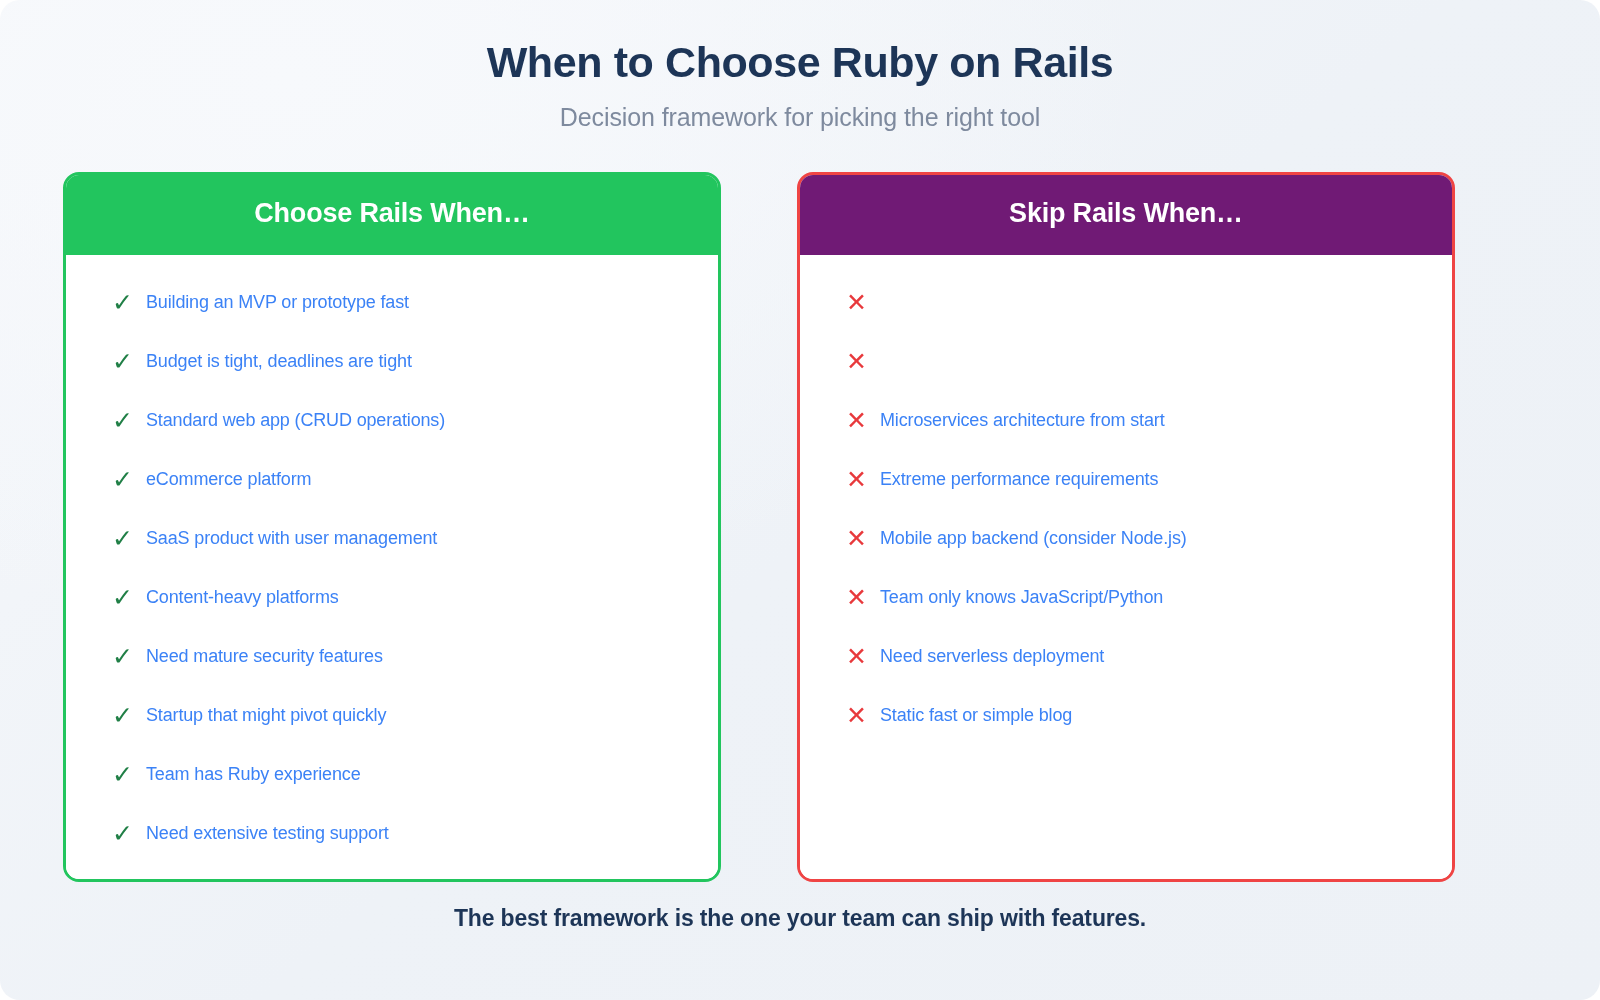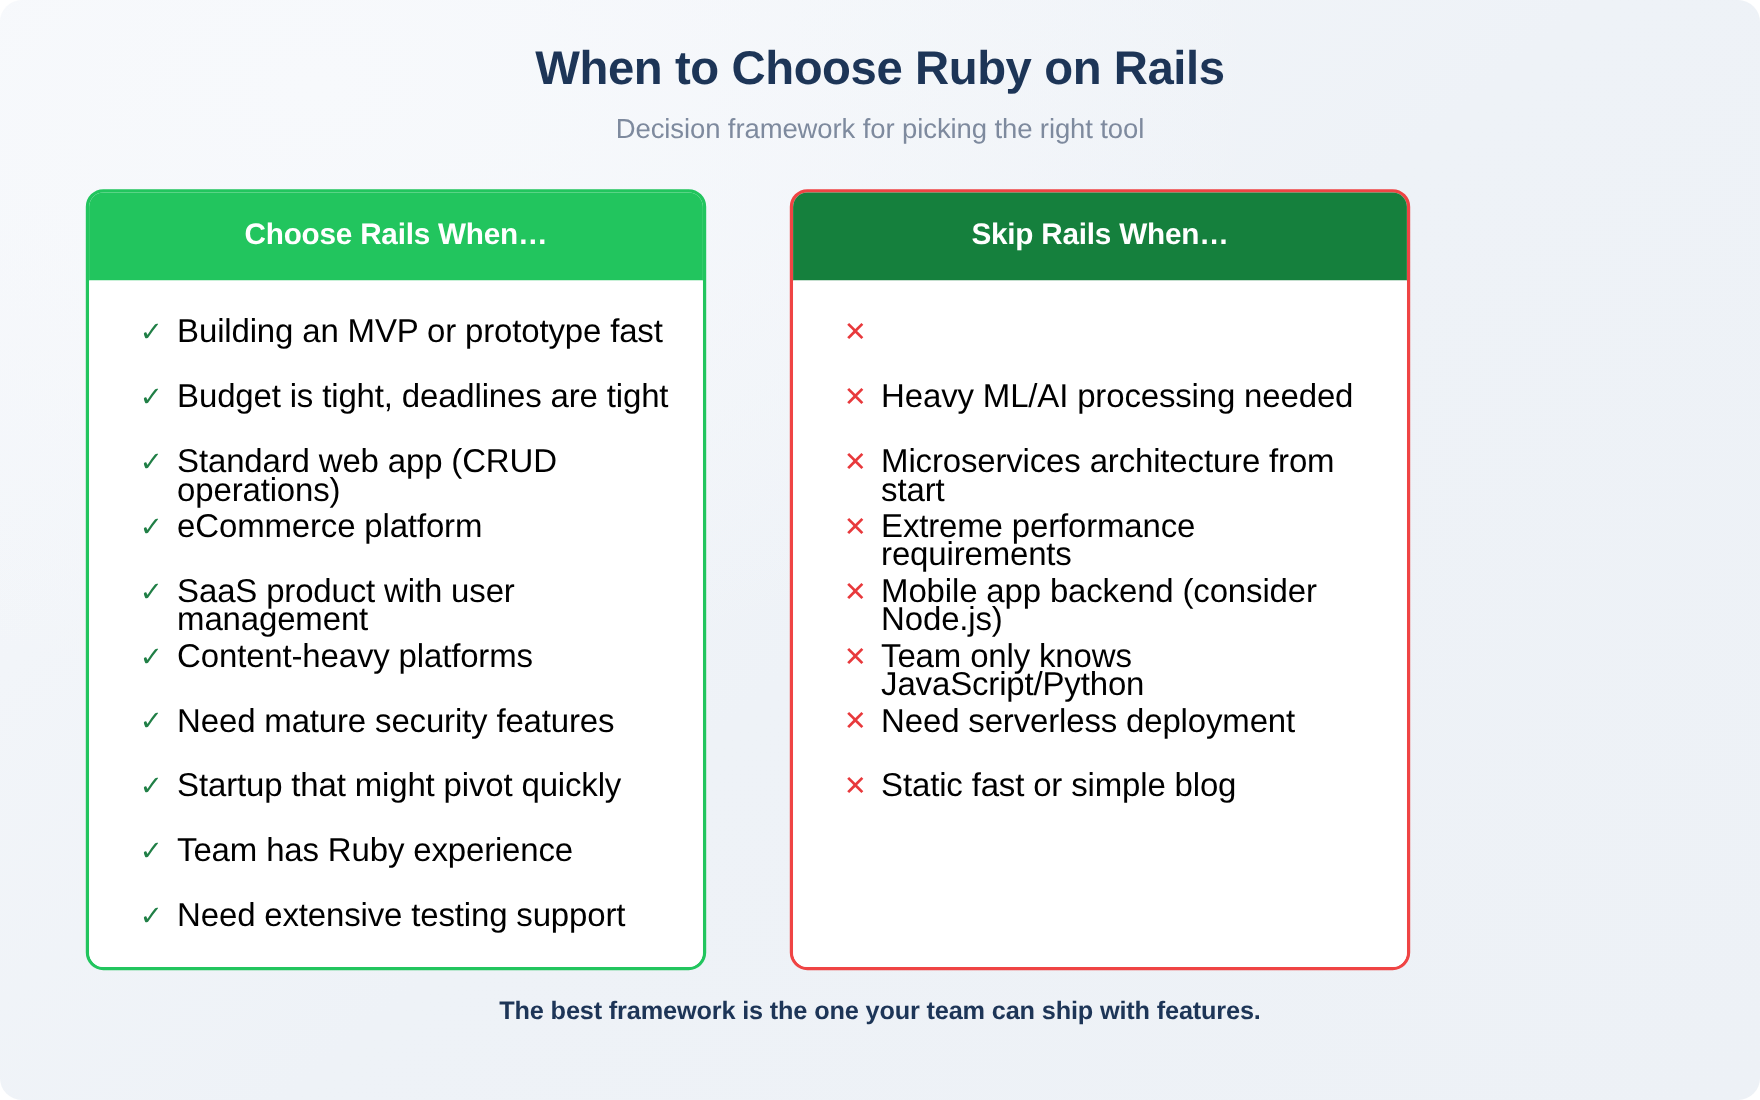--- a/index.html
+++ b/index.html
@@ -35,22 +35,22 @@
     margin-top:16px;
     font-size:25px;
     font-weight:normal;
     color:#7e8a9e;
     letter-spacing:-0.1px;
   }
 
   
   .columns {
     position:absolute;
-    top:172px; left:78px;
-    width:1204px;
+    top:172px; left:63px;
+    width:1392px;
     display:flex;
     gap:76px;
   }
 
   .card {
     width:669px;
     border-radius:16px;
     background:#ffffff;
     overflow:hidden;
     display:flex;
@@ -64,21 +64,21 @@
     display:flex;
     align-items:center;
     justify-content:center;
     color:#ffffff;
     font-size:27px;
     font-weight:bold;
     letter-spacing:-0.2px;
     flex:none;
   }
   .card.good .card-head { background:#22c55e; margin:-3px -3px 0 -3px; }
-  .card.bad  .card-head { background:#15803d; margin:-3px -3px 0 -3px; }
+  .card.bad  .card-head { background:#701a75; margin:-3px -3px 0 -3px; }
 
   .card-body {
     flex:1;
     padding:34px 0 0 0;
     background:#ffffff;
   }
   .card.good .card-body { min-height:516px; }
   .card.bad  .card-body { min-height:516px; }
 
   .item {
@@ -92,23 +92,23 @@
     flex:none;
     width:34px;
     font-size:25px;
     line-height:26px;
     text-align:left;
   }
   .mark.check { color:#207f46; font-weight:normal; }
   .mark.cross { color:#e8393c; font-weight:normal; }
 
   .item-text {
-    font-size:30px;
+    font-size:18px;
     line-height:26px;
-    color:#000000;
+    color:#3b82f6;
     letter-spacing:-0.15px;
   }
 
   
   .footer {
     position:absolute;
     left:0; right:0;
     top:905px;
     text-align:center;
     font-size:23px;
@@ -183,21 +183,20 @@
       <div class="card-head">
         <span>Skip Rails When…</span>
       </div>
       <div class="card-body">
 
         <div class="item">
           <span class="mark cross">✕</span>
         </div>
         <div class="item">
           <span class="mark cross">✕</span>
-          <span class="item-text">Heavy ML/AI processing needed</span>
         </div>
         <div class="item">
           <span class="mark cross">✕</span>
           <span class="item-text">Microservices architecture from start</span>
         </div>
         <div class="item">
           <span class="mark cross">✕</span>
           <span class="item-text">Extreme performance requirements</span>
         </div>
         <div class="item">

